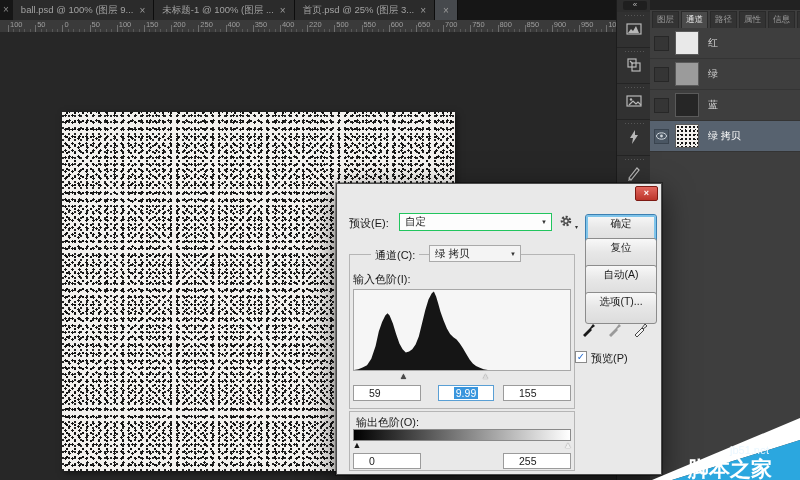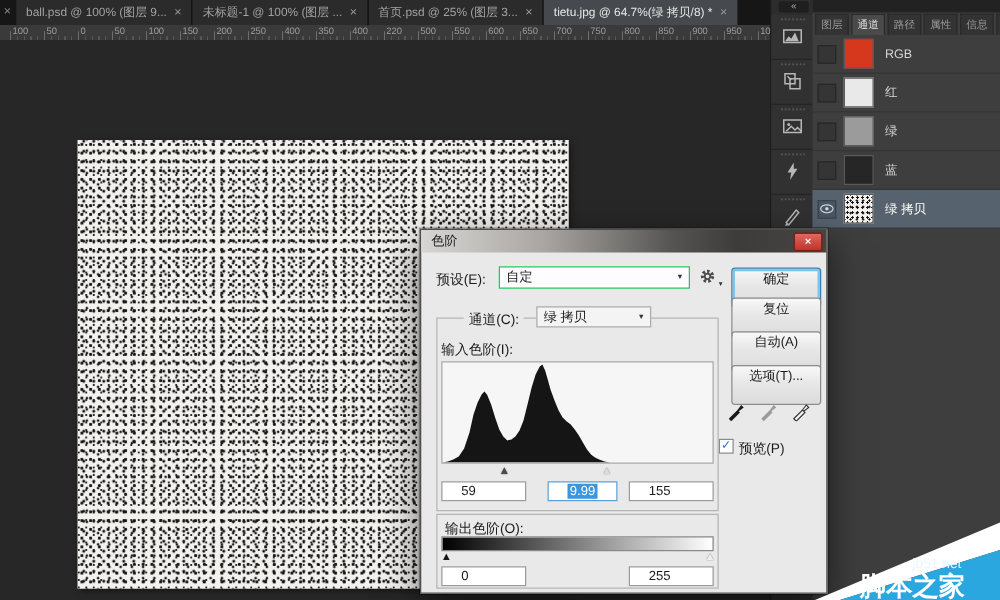--- a/index.html
+++ b/index.html
@@ -103,21 +103,20 @@
         </div>
         <div class="doc-tab">
           <span>未标题-1 @ 100% (图层 ...</span>
           <span class="tclose">×</span>
         </div>
         <div class="doc-tab">
           <span>首页.psd @ 25% (图层 3...</span>
           <span class="tclose">×</span>
         </div>
         <div class="doc-tab active">
-          <span>tietu.jpg @ 64.7%(绿 拷贝/8) *</span>
           <span class="tclose">×</span>
         </div>
       </div>
   </div>
 
   <div class="ruler">
     <div class="ruler-labels" id="ruler-labels">
         <span>100</span>
         <span>50</span>
         <span>0</span>
@@ -196,25 +195,20 @@
         <span class="ptab">图层</span>
         <span class="ptab active">通道</span>
         <span class="ptab">路径</span>
         <span class="ptab">属性</span>
         <span class="ptab">信息</span>
         <span class="ptab">颜色</span>
       </div>
     <div class="chan-rows" id="chan-rows">
         <div class="chan-row">
           <div class="eye-box"></div>
-          <div class="chan-thumb thumb-rgb-red"></div>
-          <span class="chan-label">RGB</span>
-        </div>
-        <div class="chan-row">
-          <div class="eye-box"></div>
           <div class="chan-thumb thumb-white"></div>
           <span class="chan-label">红</span>
         </div>
         <div class="chan-row">
           <div class="eye-box"></div>
           <div class="chan-thumb thumb-gray"></div>
           <span class="chan-label">绿</span>
         </div>
         <div class="chan-row">
           <div class="eye-box"></div>
@@ -228,23 +222,20 @@
               <circle cx="5.5" cy="4" r="1.4" fill="#cfd6dc"></circle>
             </svg>
           </div>
           <div class="chan-thumb thumb-dots"></div>
           <span class="chan-label">绿 拷贝</span>
         </div>
       </div>
   </div>
 
   <div class="dialog">
-    <div class="dlg-title">
-      <span class="dlg-title-text">色阶</span>
-    </div>
     <div class="dlg-close">×</div>
 
     <span class="dlg-label" style="left:12px;top:32px;">预设(E):</span>
     <div class="dropdown" style="left:62px;top:29px;width:153px;height:18px;">
       <span class="dval">自定</span>
       <span class="darr">▼</span>
     </div>
     <span style="position:absolute;left:222px;top:30px;">
       <svg width="14" height="14" viewBox="0 0 14 14">
           <circle cx="7" cy="7" r="4" fill="none" stroke="#4a4a4a" stroke-width="2.6" stroke-dasharray="2 1.6"></circle>

